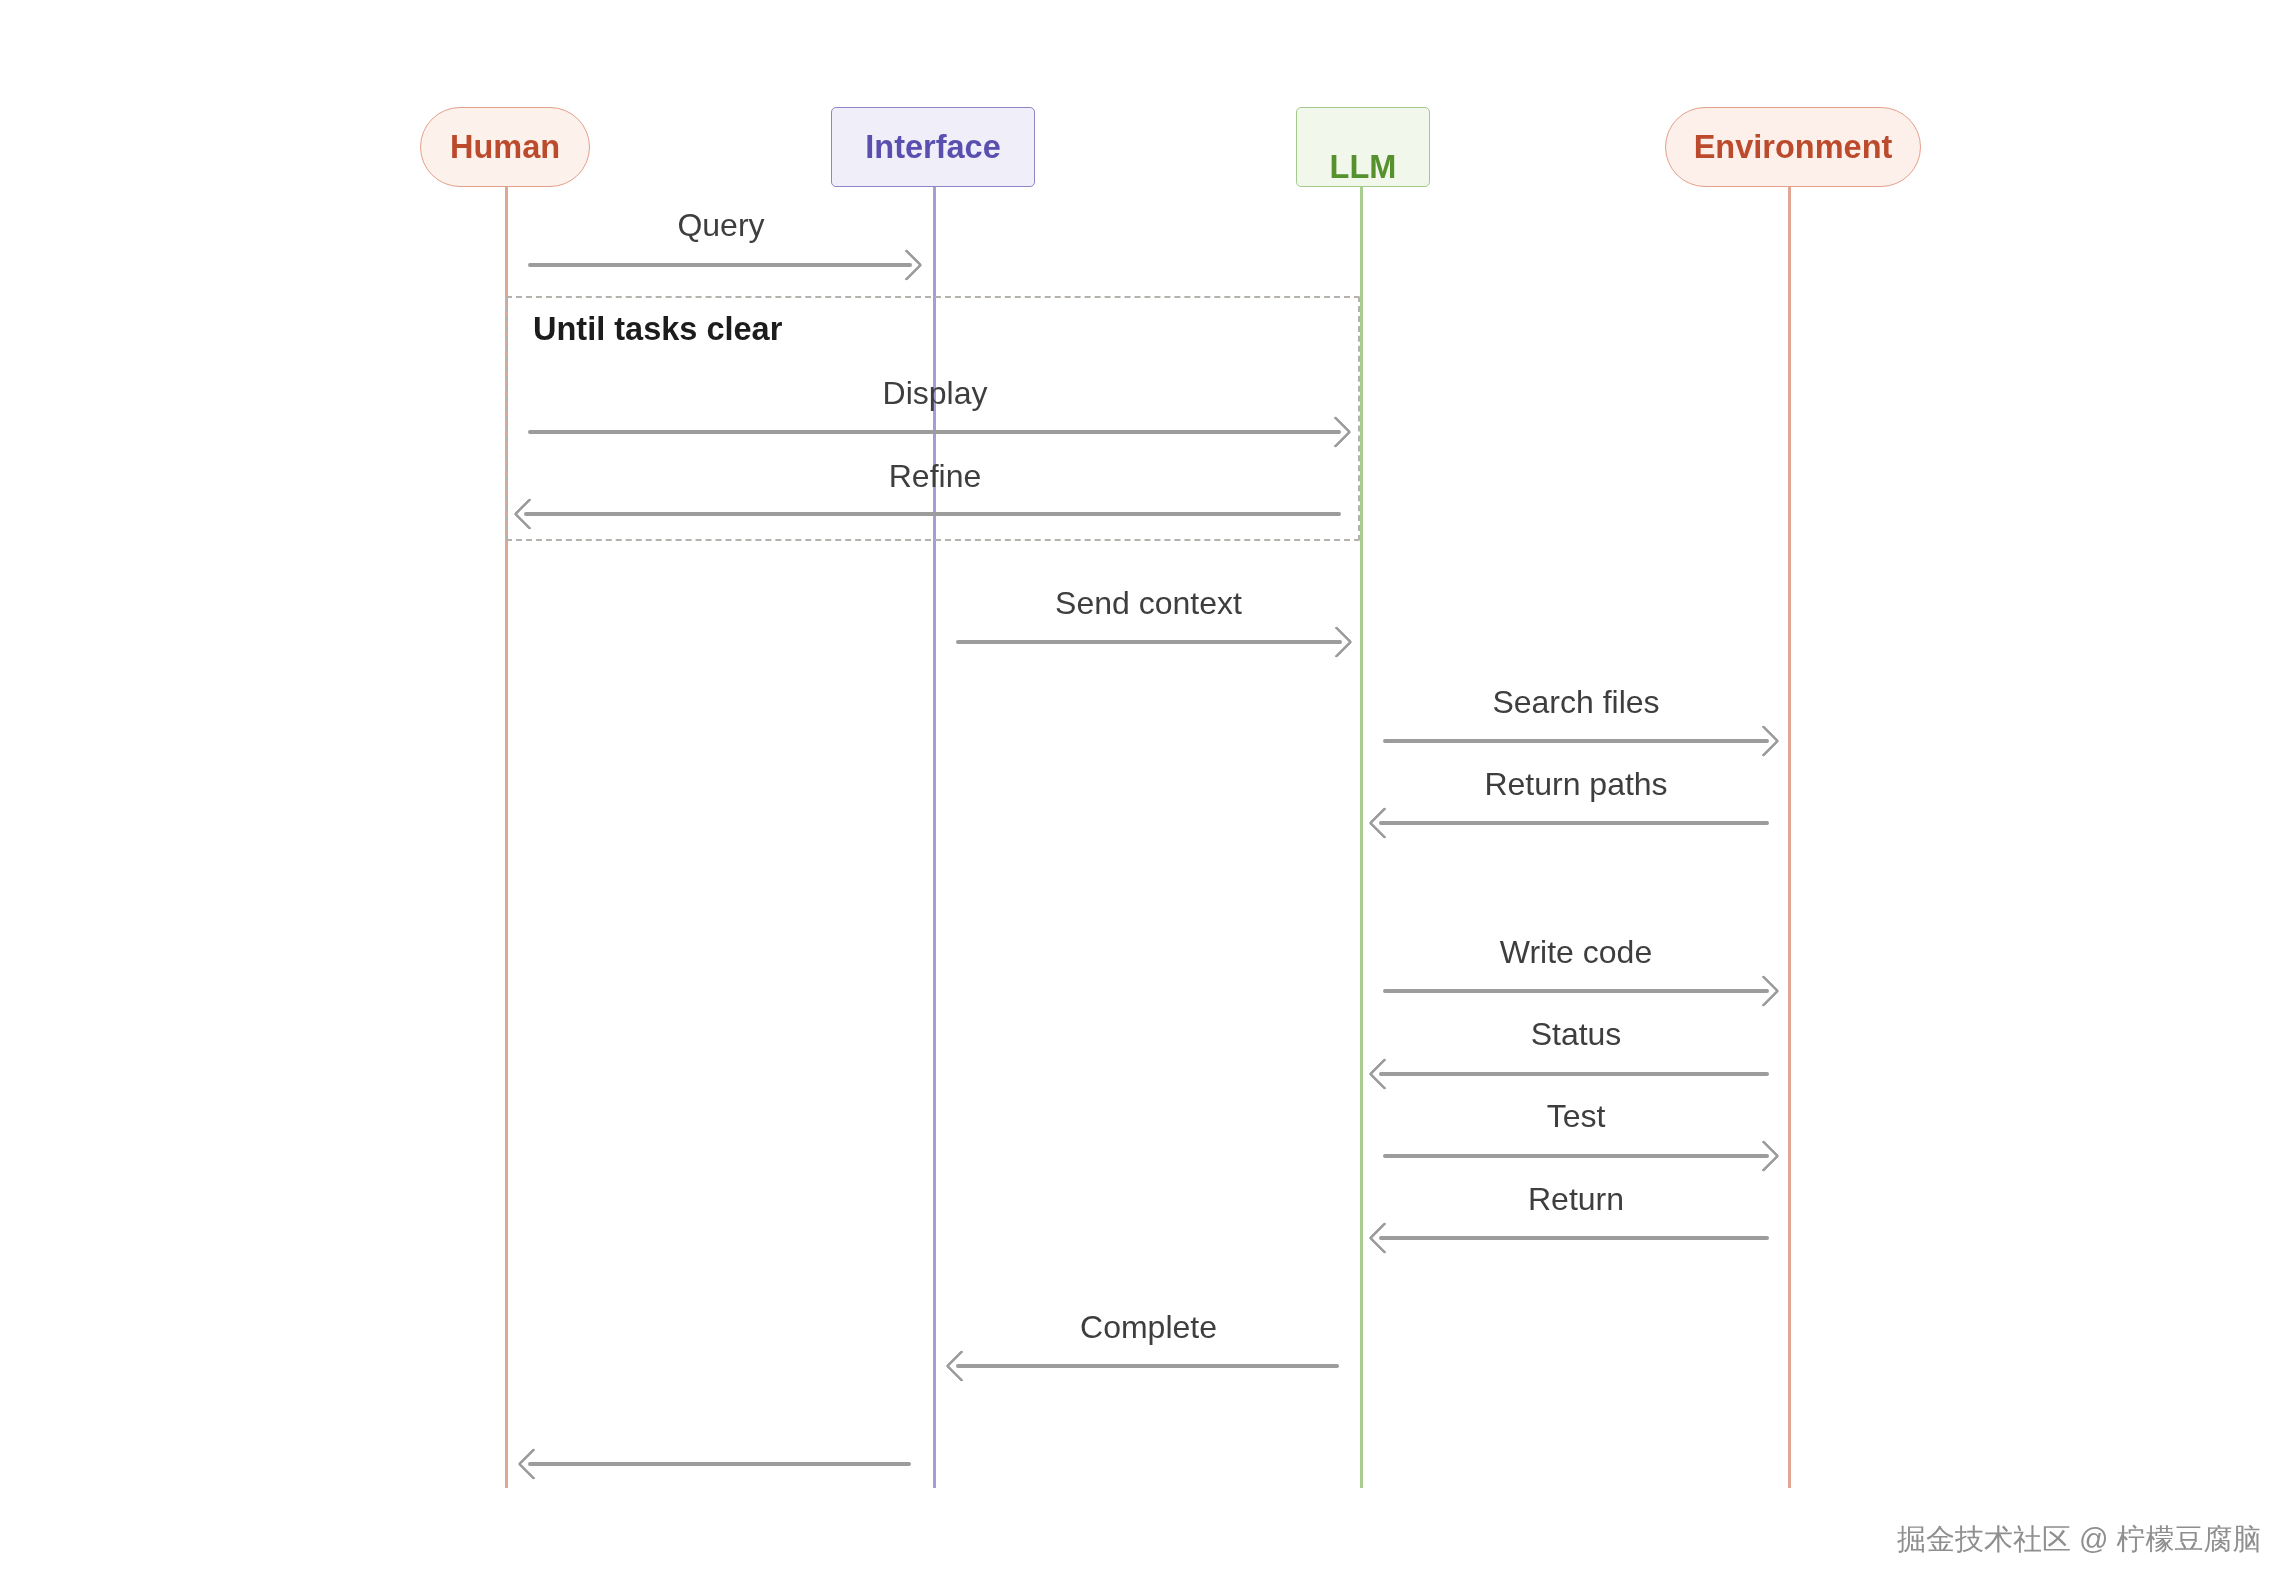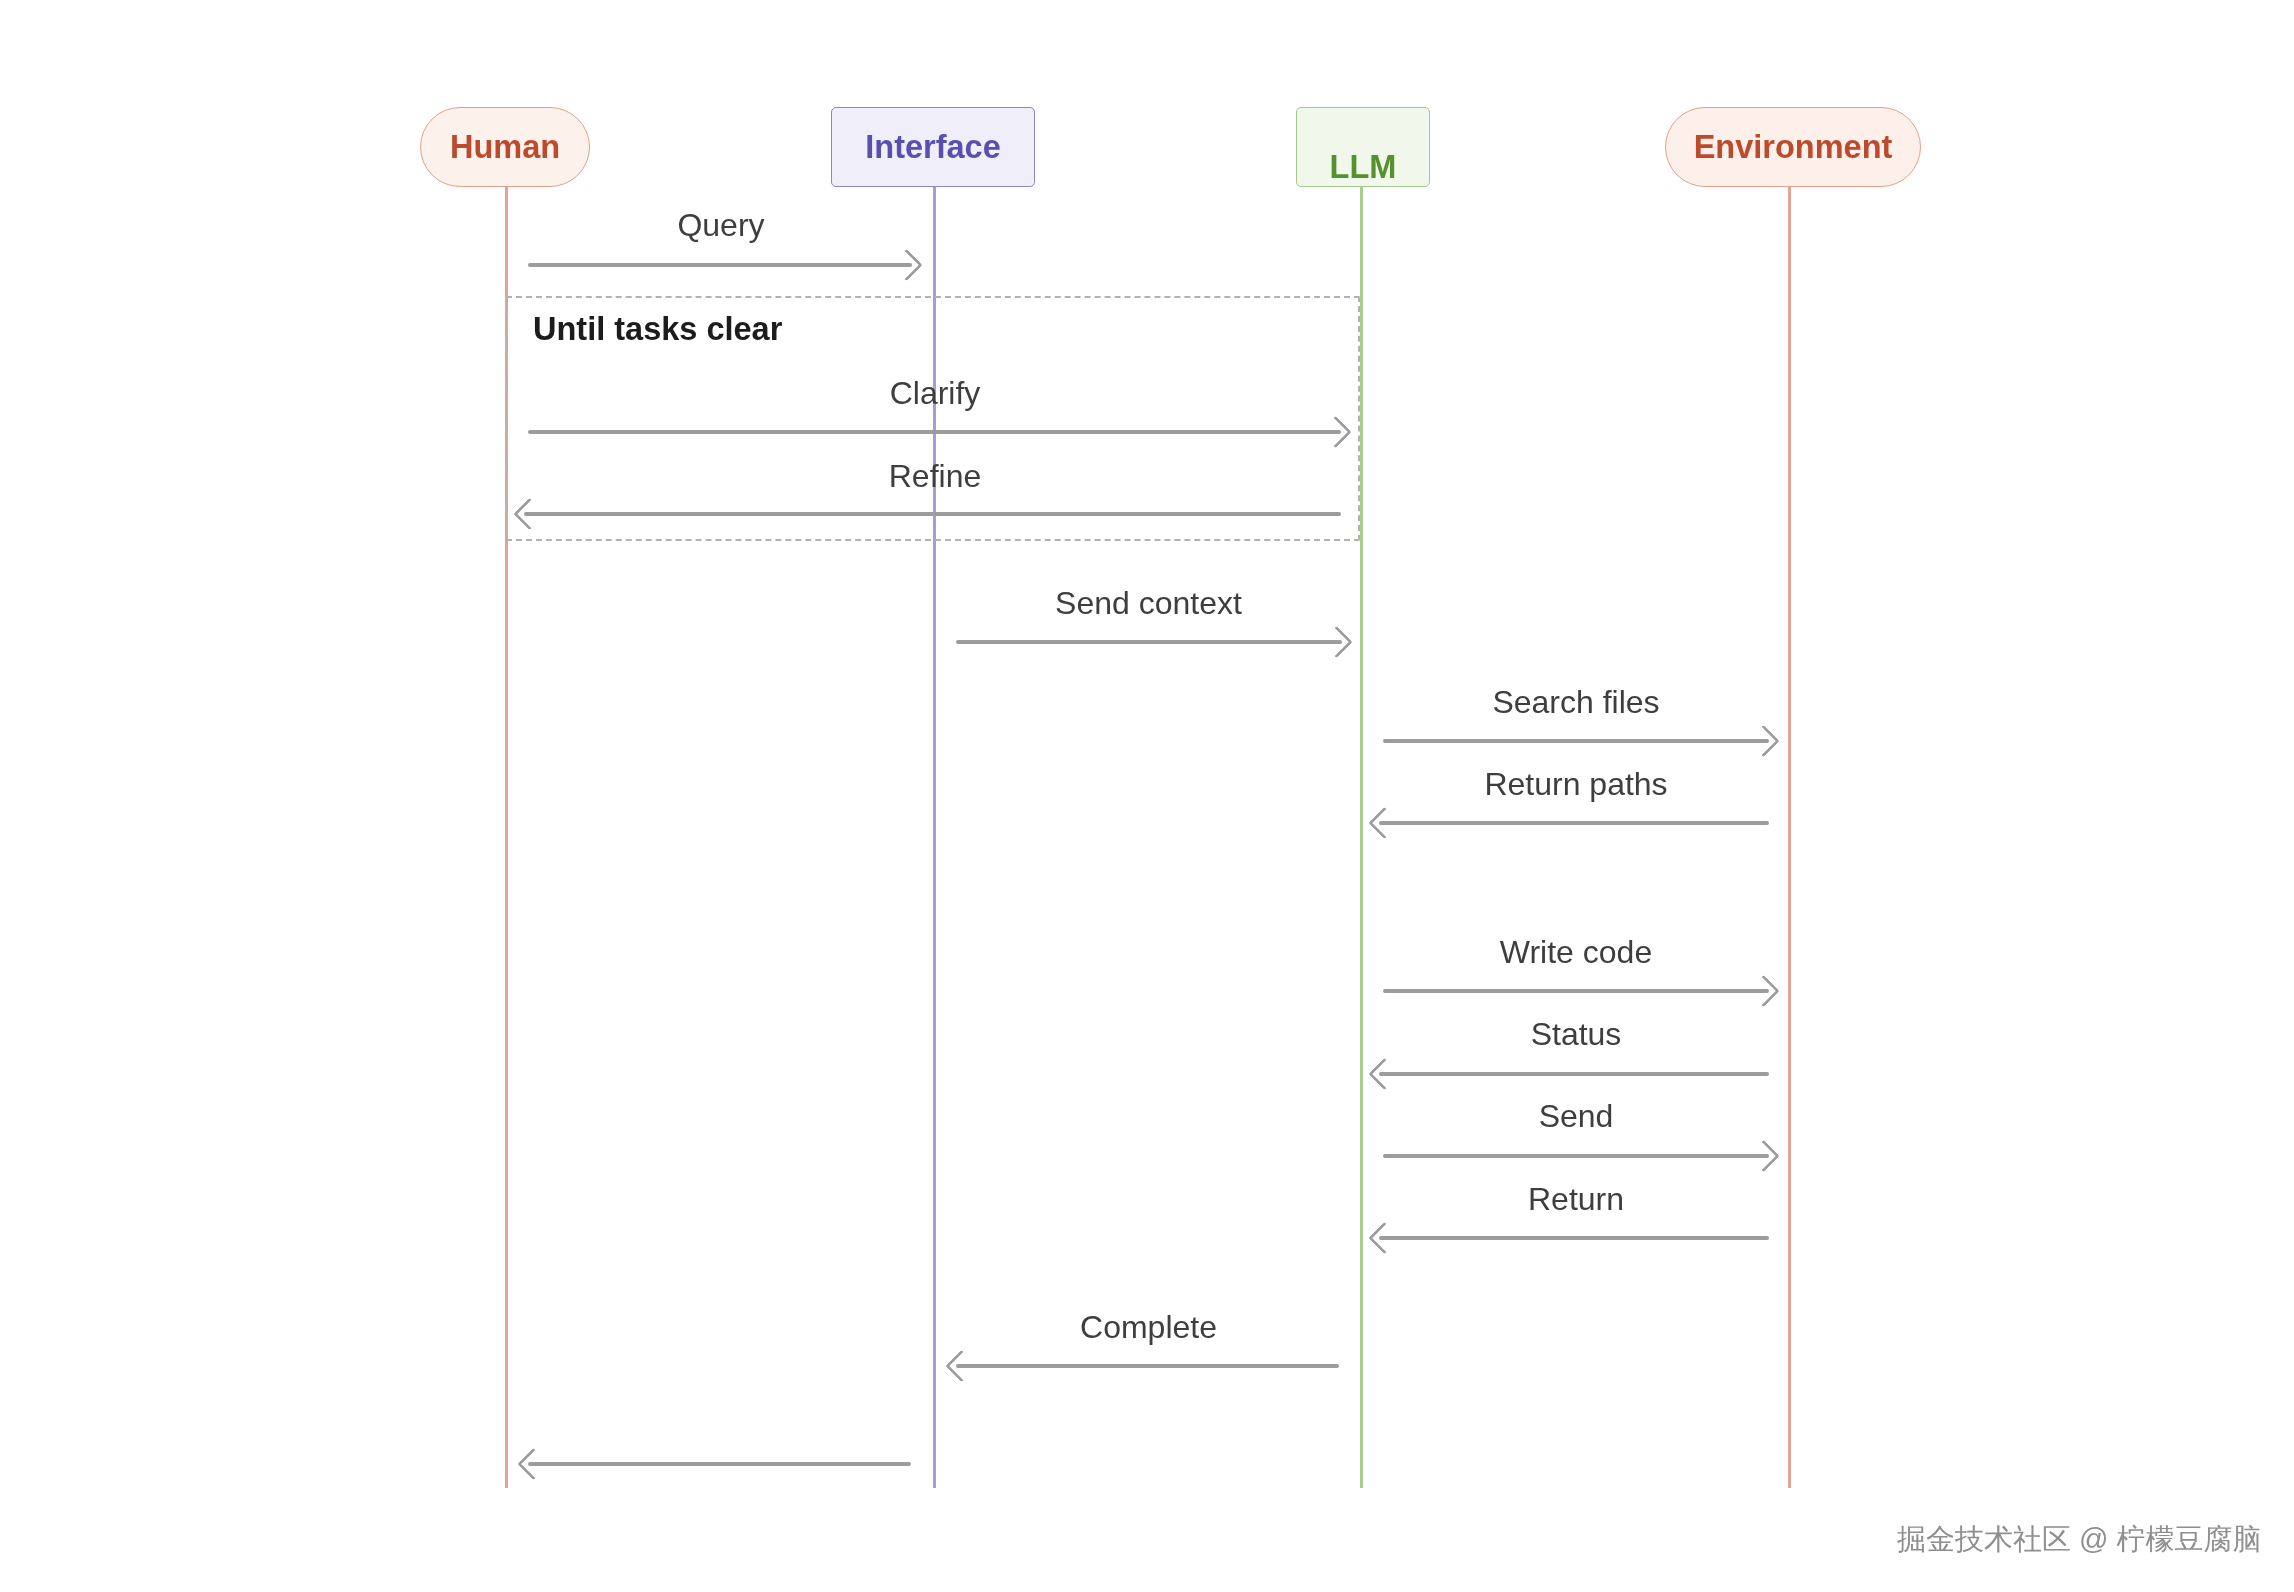--- a/index.html
+++ b/index.html
@@ -90,21 +90,21 @@
   <div class="loop-box" style="left:506px;top:296px;width:854px;height:245px">
     <div class="loop-title">Until tasks clear</div>
   </div>
 
 
   <div class="msg-label" style="left:507px;width:428px;top:206px">Query</div>
   <div class="arrow dir-right" style="left:528px;top:263px;width:384px">
     <span class="head"></span>
   </div>
 
-  <div class="msg-label" style="left:507px;width:856px;top:374px">Clarify</div>
+  <div class="msg-label" style="left:507px;width:856px;top:374px">Display</div>
   <div class="arrow dir-right" style="left:528px;top:430px;width:813px">
     <span class="head"></span>
   </div>
 
   <div class="msg-label" style="left:507px;width:856px;top:457px">Refine</div>
   <div class="arrow dir-left" style="left:524px;top:512px;width:817px">
     <span class="head"></span>
   </div>
 
   <div class="msg-label" style="left:935px;width:427px;top:584px">Send context</div>
@@ -125,21 +125,21 @@
   <div class="msg-label" style="left:1362px;width:428px;top:933px">Write code</div>
   <div class="arrow dir-right" style="left:1383px;top:989px;width:386px">
     <span class="head"></span>
   </div>
 
   <div class="msg-label" style="left:1362px;width:428px;top:1015px">Status</div>
   <div class="arrow dir-left" style="left:1379px;top:1072px;width:390px">
     <span class="head"></span>
   </div>
 
-  <div class="msg-label" style="left:1362px;width:428px;top:1097px">Send</div>
+  <div class="msg-label" style="left:1362px;width:428px;top:1097px">Test</div>
   <div class="arrow dir-right" style="left:1383px;top:1154px;width:386px">
     <span class="head"></span>
   </div>
 
   <div class="msg-label" style="left:1362px;width:428px;top:1180px">Return</div>
   <div class="arrow dir-left" style="left:1379px;top:1236px;width:390px">
     <span class="head"></span>
   </div>
 
   <div class="msg-label" style="left:935px;width:427px;top:1308px">Complete</div>

